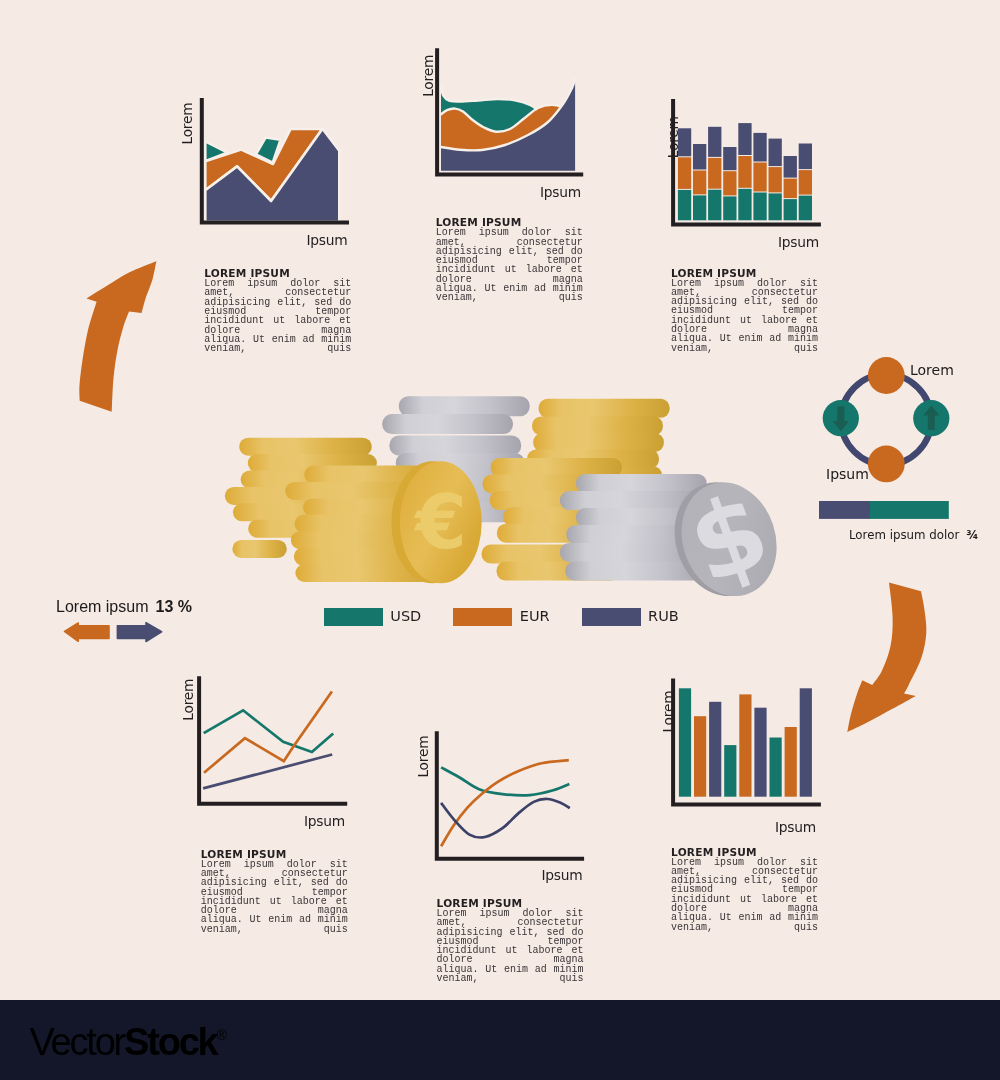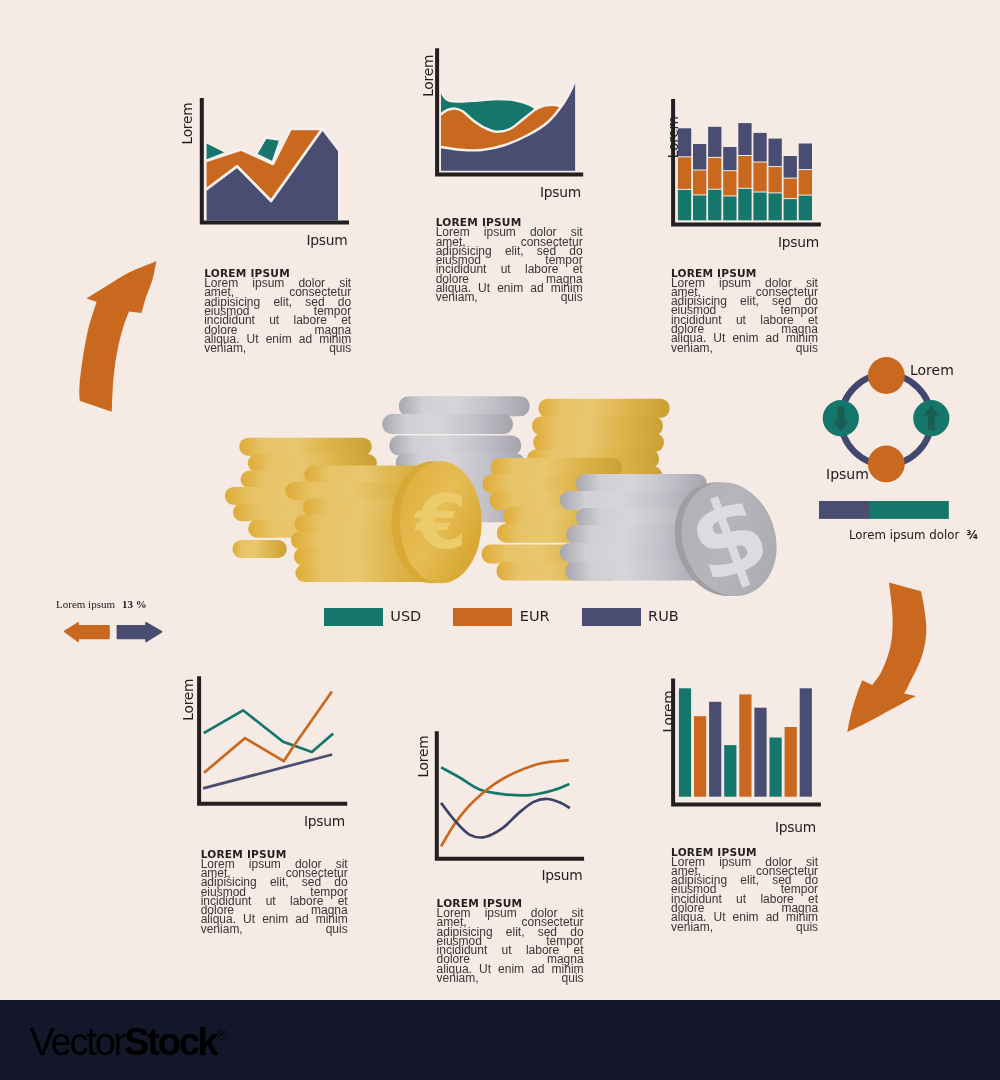--- a/index.html
+++ b/index.html
@@ -5,24 +5,24 @@
 <style>
   html,body{margin:0;padding:0;}
   body{width:1000px;height:1080px;overflow:hidden;background:#f5eae4;font-family:"DejaVu Sans",sans-serif;}
   .page{position:relative;width:1000px;height:1080px;background:#f5eae4;overflow:hidden;}
   .footer{position:absolute;left:0;top:1000px;width:1000px;height:80px;background:#141729;}
   svg{display:block;overflow:visible;}
   .abs{position:absolute;}
 
   .cap-title{font-family:"DejaVu Sans",sans-serif;font-weight:bold;font-size:10.6px;color:#231f20;
              letter-spacing:0.2px;line-height:11px;white-space:nowrap;}
-  .cap-body{font-family:Liberation Sans, sans-serif;font-size:12px;color:#3b3537;width:147px;}
+  .cap-body{font-family:Liberation Mono, monospace;font-size:10px;color:#3b3537;width:147px;}
   .cap-body div{line-height:9.3px;text-align:justify;text-align-last:justify;white-space:pre-wrap;}
 
-  .donut-caption{font-family:Liberation Serif, serif;font-size:11px;color:#1c1a1b;white-space:nowrap;}
+  .donut-caption{font-family:Liberation Sans, sans-serif;font-size:16px;color:#1c1a1b;white-space:nowrap;}
   .donut-caption .sp{display:inline-block;width:7px;}
   .cyc-label{font-family:"DejaVu Sans",sans-serif;font-size:14px;color:#1c1a1b;white-space:nowrap;}
   .prog-caption{font-family:"DejaVu Sans",sans-serif;font-size:11.8px;color:#1c1a1b;white-space:nowrap;}
   .prog-caption .sp{display:inline-block;width:7px;}
   .legend-row{display:flex;align-items:center;}
   .legend-item{display:flex;align-items:center;}
   .legend-swatch{display:inline-block;width:58.9px;height:17.5px;}
   .legend-label{font-family:"DejaVu Sans",sans-serif;font-size:14.5px;color:#231f20;margin-left:7.6px;margin-right:32px;line-height:17.5px;}
   .brand{position:absolute;left:29.5px;top:1014.5px;color:#000000;font-size:38px;letter-spacing:-2.2px;
          font-family:"Liberation Sans",sans-serif;white-space:nowrap;line-height:40px;}

